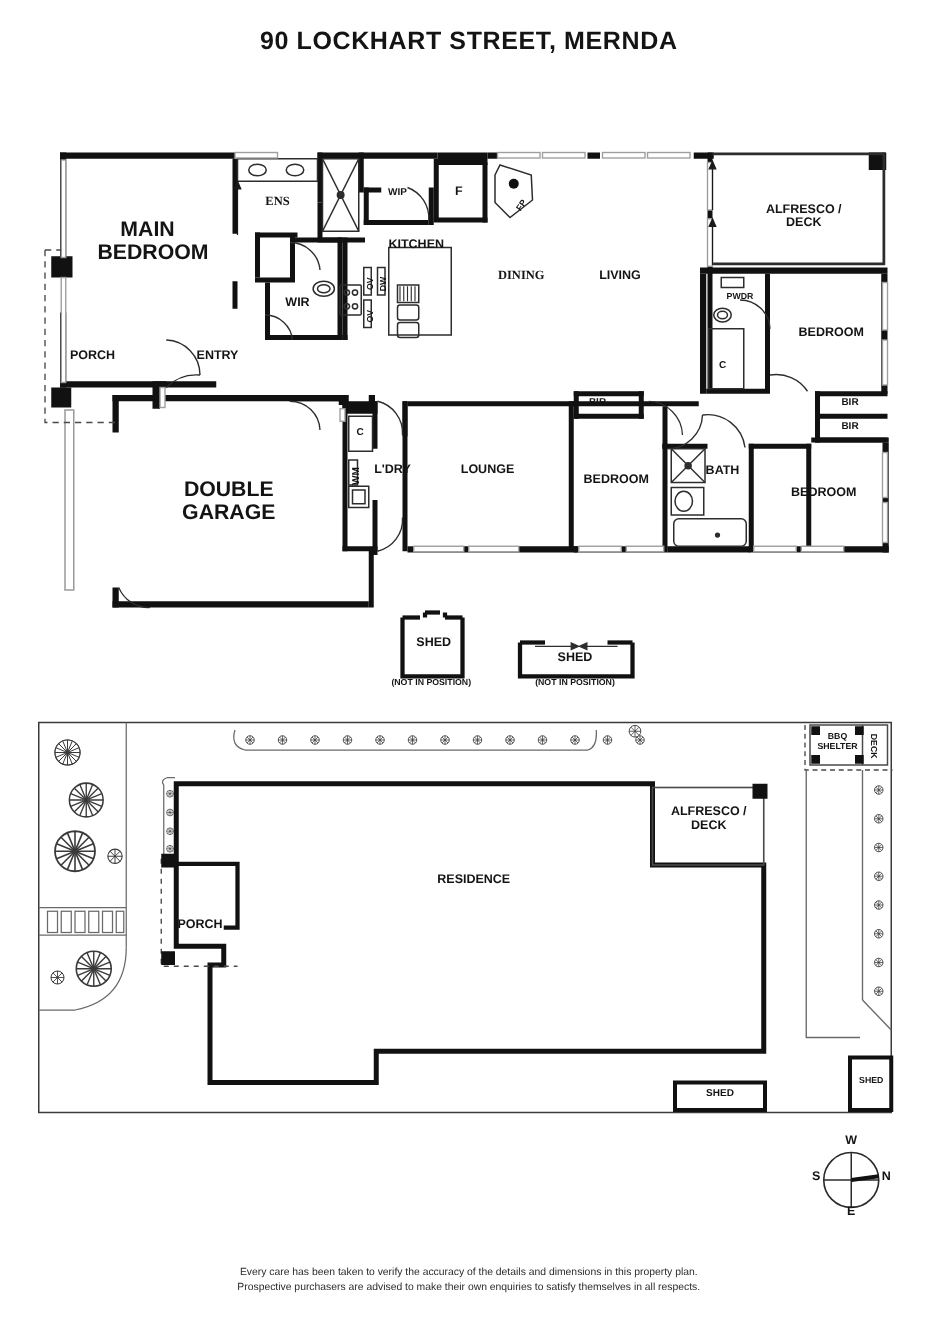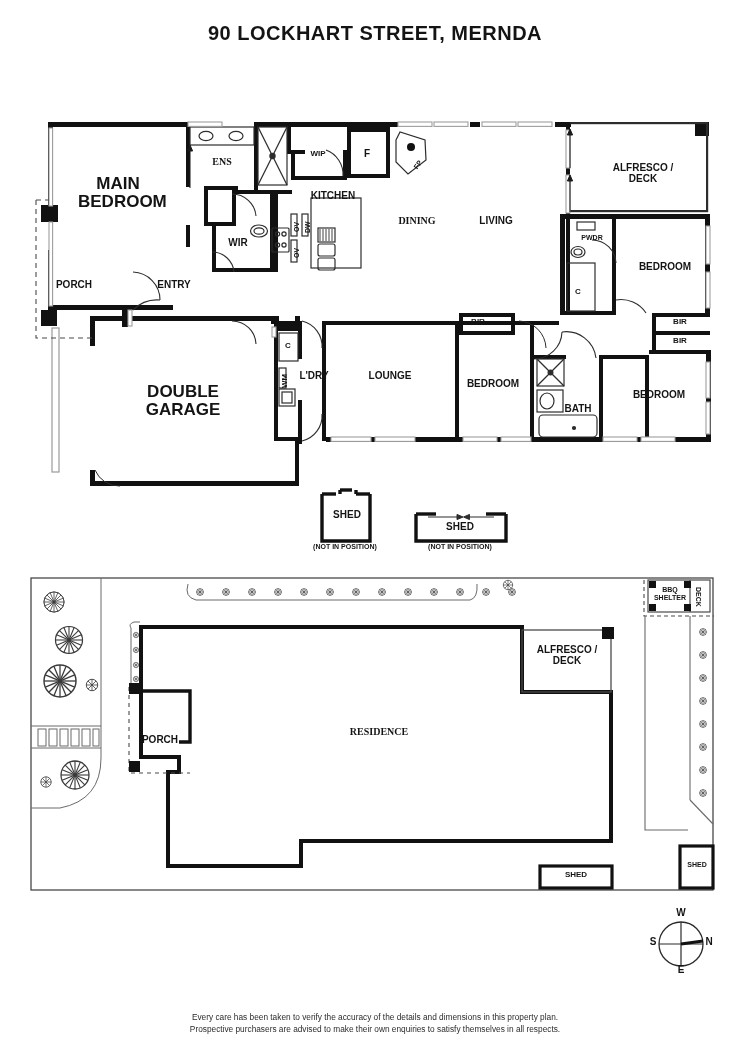--- a/index.html
+++ b/index.html
@@ -493,32 +493,32 @@
   <div class="lbl sm" style="left:666px;top:318px;width:28px;">BIR</div>
   <div class="lbl sm" style="left:666px;top:337px;width:28px;">BIR</div>
   <div class="lbl lg" style="left:143px;top:383px;width:80px;">DOUBLE
 GARAGE</div>
   <div class="lbl sm" style="left:282px;top:342px;width:12px;">C</div>
   <div class="lbl sm vert" style="left:281px;top:369px;height:24px;">WM</div>
   <div class="lbl md" style="left:293px;top:371px;width:42px;">L'DRY</div>
   <div class="lbl md" style="left:359px;top:371px;width:62px;">LOUNGE</div>
   <div class="lbl sm" style="left:464px;top:318px;width:28px;">BIR</div>
   <div class="lbl md" style="left:455px;top:379px;width:76px;">BEDROOM</div>
-  <div class="lbl md" style="left:552px;top:404px;width:52px;">BATH</div>
+  <div class="lbl md" style="left:552px;top:372px;width:52px;">BATH</div>
   <div class="lbl md" style="left:621px;top:390px;width:76px;">BEDROOM</div>
   <div class="lbl xs vert" style="left:293px;top:218px;height:18px;">OV</div>
   <div class="lbl xs vert" style="left:304px;top:218px;height:18px;">DW</div>
   <div class="lbl xs vert" style="left:293px;top:244px;height:18px;">OV</div>
 
   <div class="lbl md" style="left:325px;top:510px;width:44px;">SHED</div>
   <div class="lbl xs" style="left:295px;top:543px;width:100px;">(NOT IN POSITION)</div>
   <div class="lbl md" style="left:438px;top:522px;width:44px;">SHED</div>
   <div class="lbl xs" style="left:410px;top:543px;width:100px;">(NOT IN POSITION)</div>
 
-  <div class="lbl md" style="left:336px;top:727px;width:86px;font-family:Liberation Serif, serif;">RESIDENCE</div>
+  <div class="lbl md" style="left:336px;top:699px;width:86px;">RESIDENCE</div>
   <div class="lbl md" style="left:131px;top:735px;width:58px;">PORCH</div>
   <div class="lbl md" style="left:524px;top:645px;width:86px;">ALFRESCO /
 DECK</div>
   <div class="lbl xs" style="left:650px;top:586px;width:40px;">BBQ
 SHELTER</div>
   <div class="lbl xs vertcw" style="left:694px;top:583px;height:28px;">DECK</div>
   <div class="lbl sm" style="left:554px;top:871px;width:44px;">SHED</div>
   <div class="lbl xs" style="left:680px;top:861px;width:34px;">SHED</div>
 
   <div class="lbl md" style="left:672px;top:908px;width:18px;">W</div>

